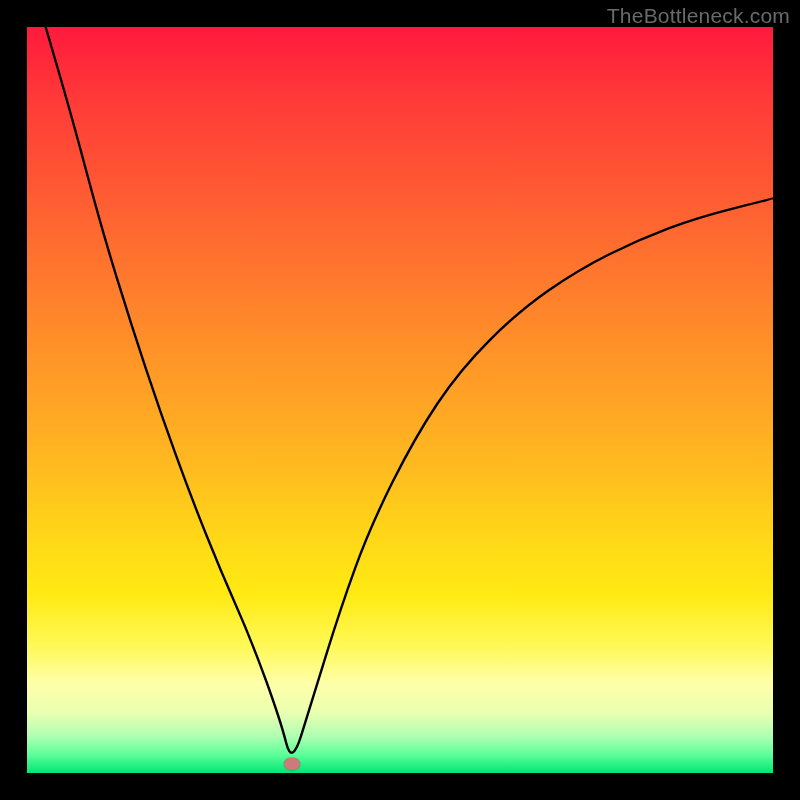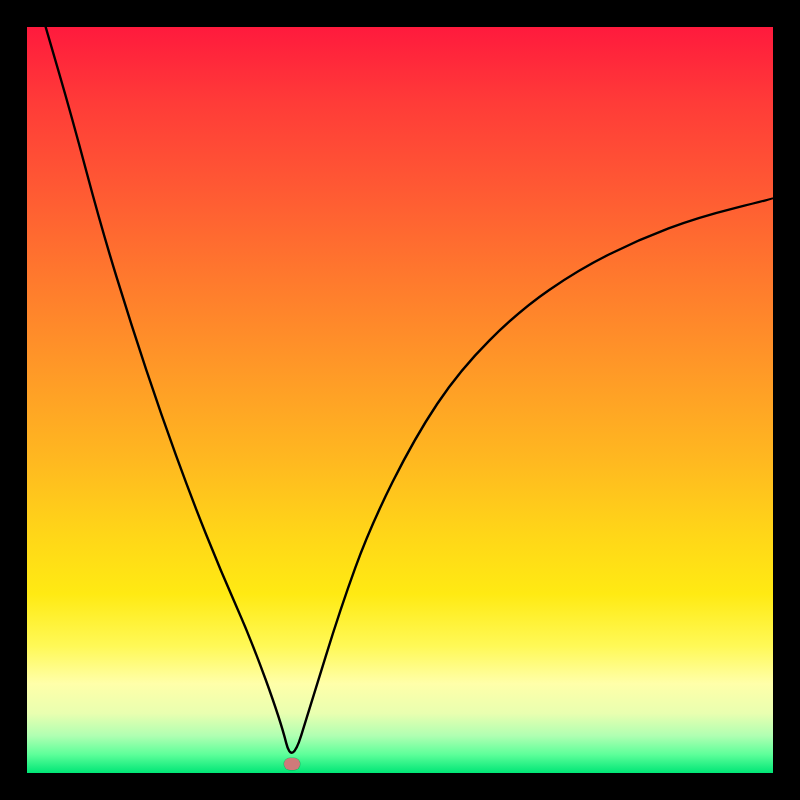--- a/index.html
+++ b/index.html
@@ -65,20 +65,21 @@
     color: #6a6a6a;
     font-size: 21px;
     letter-spacing: 0.2px;
     user-select: none;
   }
 </style>
 </head>
 <body>
 
 <div class="frame">
+  <div class="watermark">TheBottleneck.com</div>
 
   <div class="plot-area">
     <svg class="curve-layer" viewBox="0 0 746 746" preserveAspectRatio="none">
       <path d="M 18.65 0.00 Q 18.65 0.00 31.70 44.76 Q 44.76 89.52 59.68 145.47 Q 74.60 201.42 89.52 249.91 Q 104.44 298.40 119.36 343.16 Q 134.28 387.92 149.20 428.95 Q 164.12 469.98 179.04 507.28 Q 193.96 544.58 208.88 578.15 Q 223.80 611.72 238.72 652.75 Q 253.64 693.78 259.24 716.16 Q 264.83 738.54 274.15 708.70 Q 283.48 678.86 298.40 630.37 Q 313.32 581.88 328.24 540.85 Q 343.16 499.82 365.54 455.06 Q 387.92 410.30 410.30 376.73 Q 432.68 343.16 462.52 313.32 Q 492.36 283.48 522.20 262.97 Q 552.04 242.45 581.88 227.53 Q 611.72 212.61 641.56 201.42 Q 671.40 190.23 708.70 180.91 T 746.00 171.58" fill="none" stroke="#000000" stroke-width="2.4" stroke-linecap="round"></path>
     </svg>
     <div class="marker" style="left: 264.83px; top: 737.048px; background: rgb(207, 122, 122);"></div>
   </div>
 </div>
 
 </body></html>

